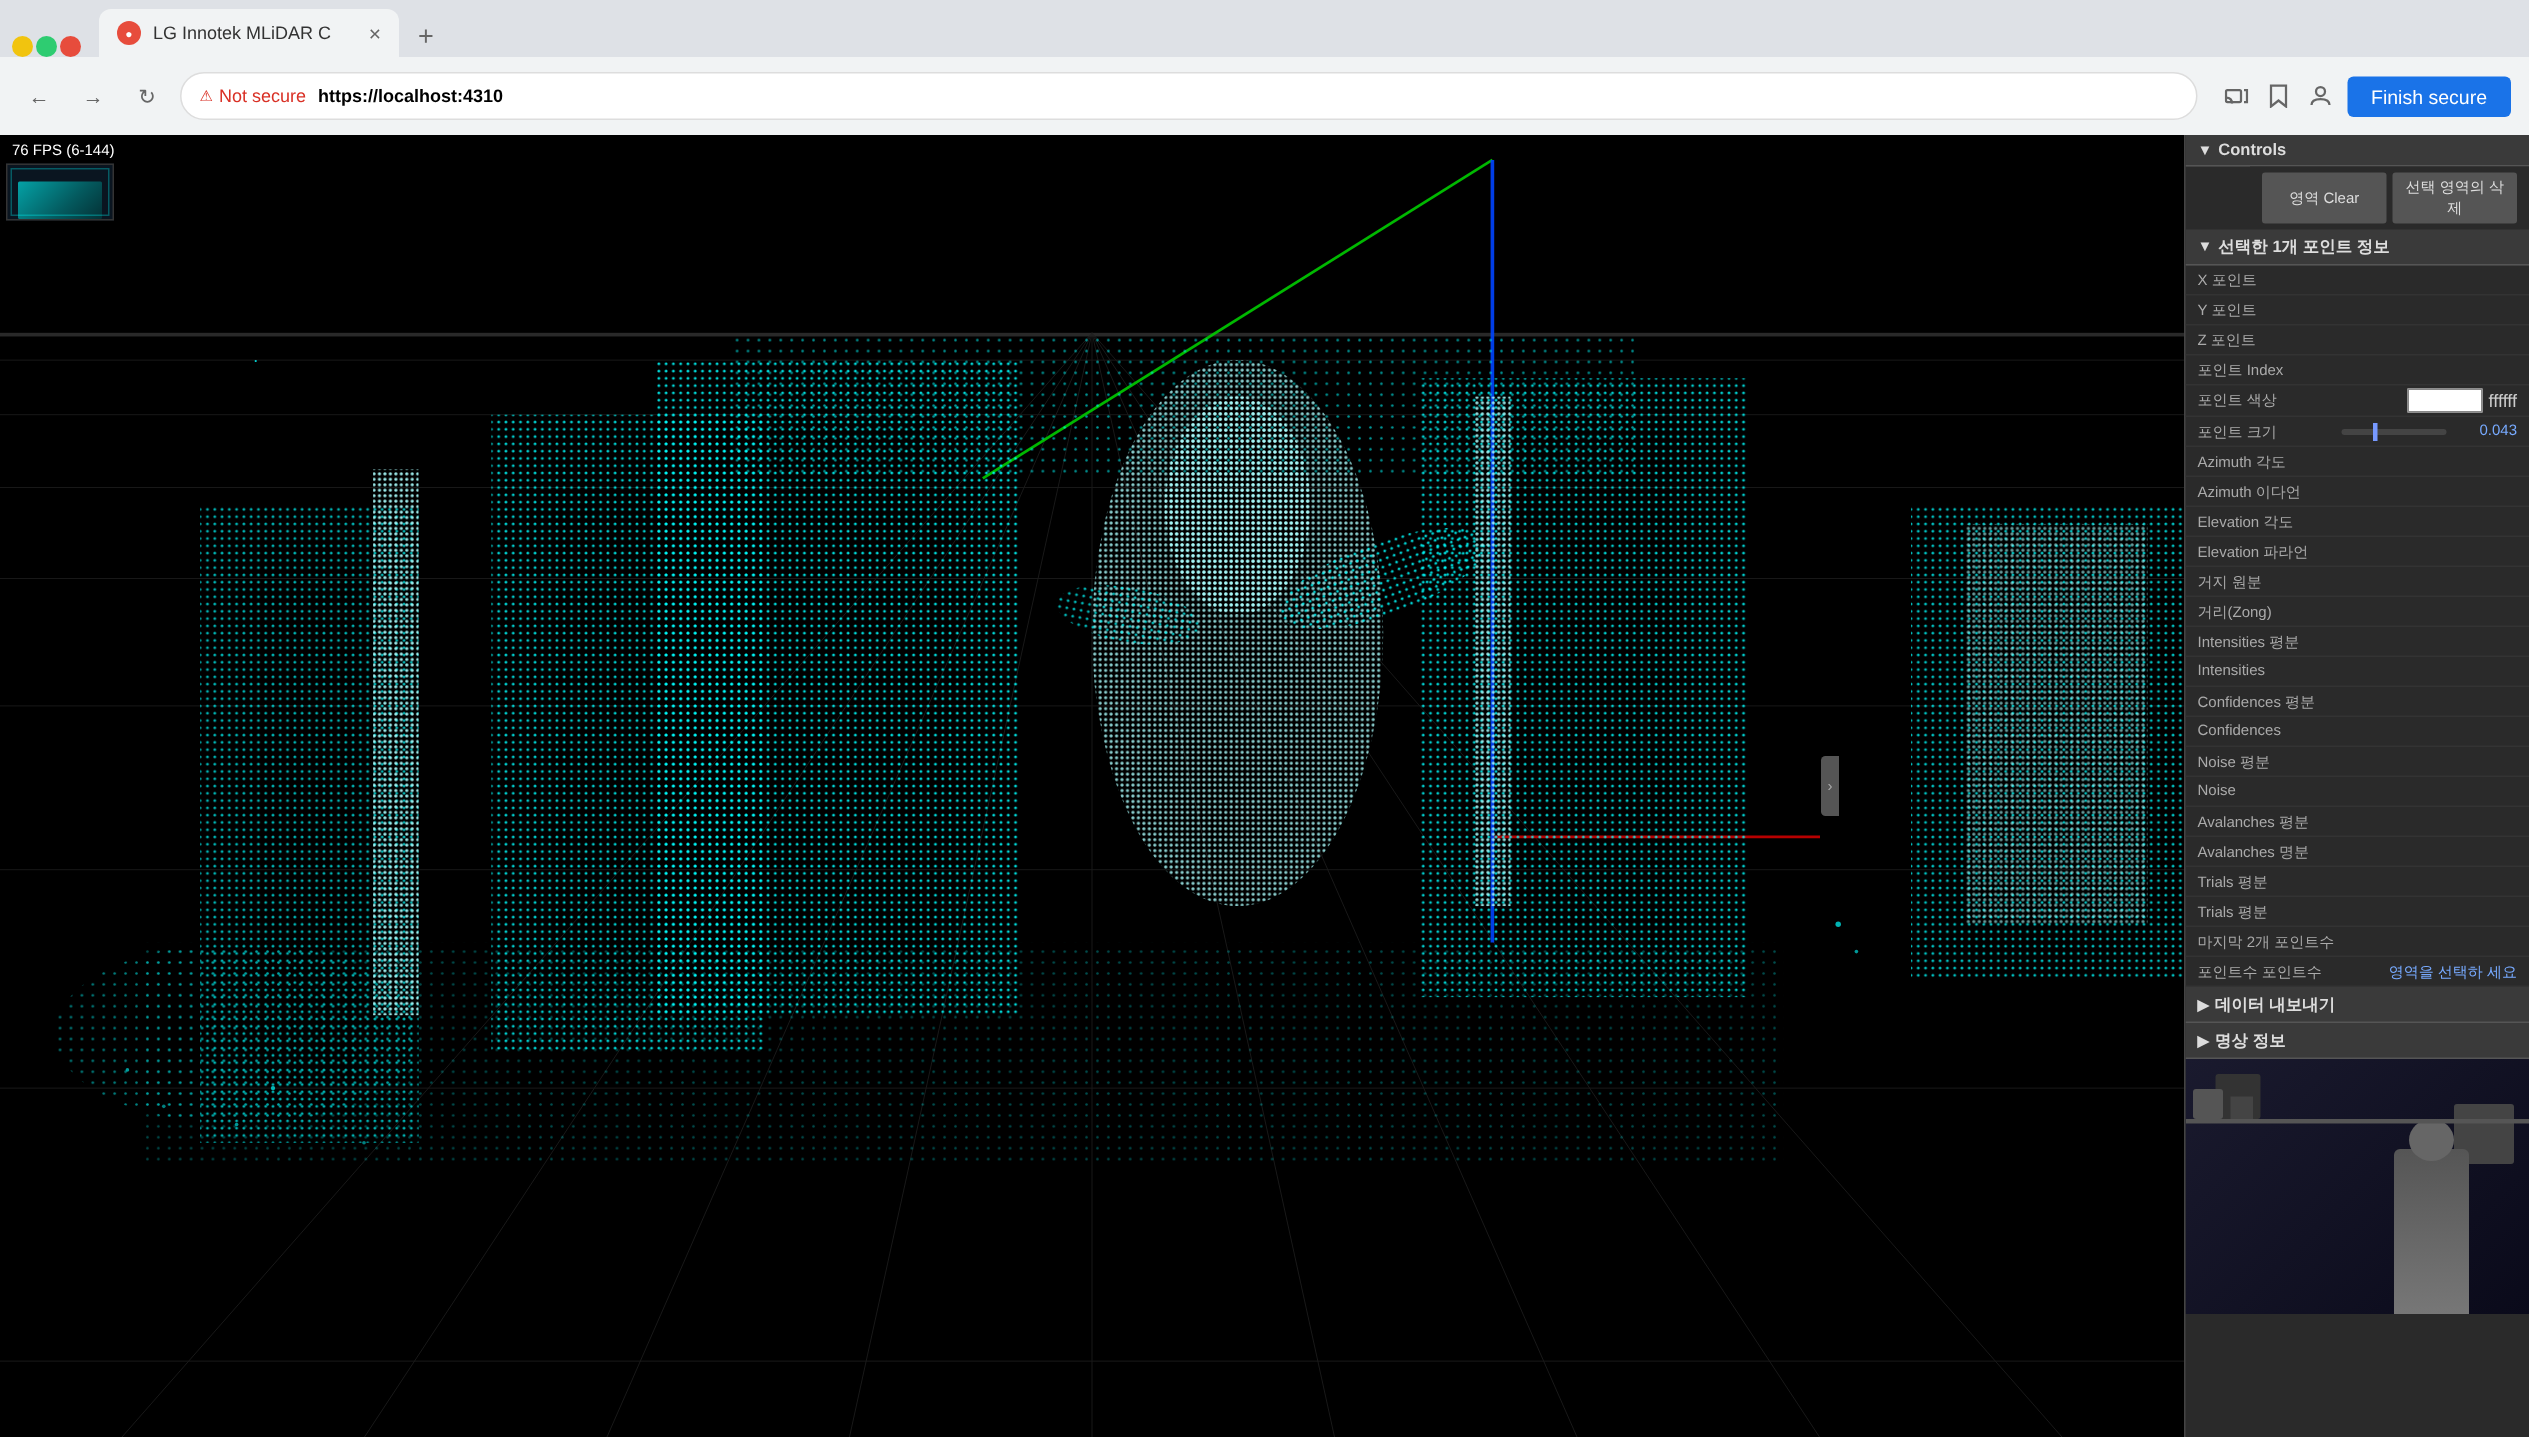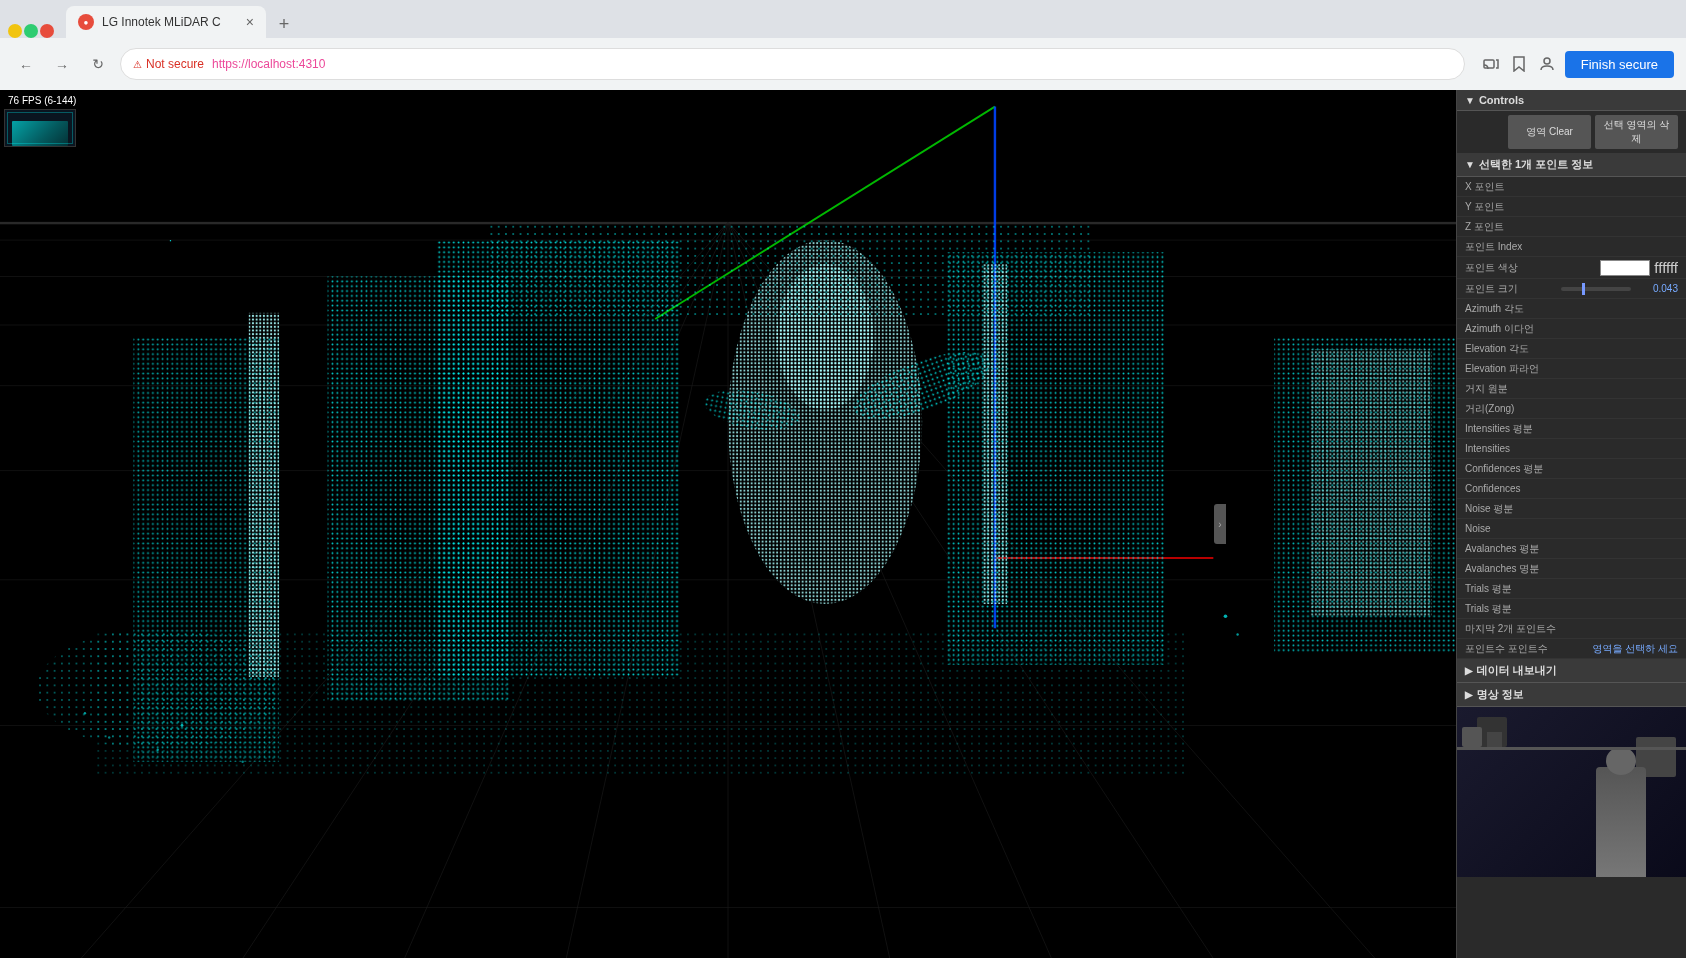--- a/index.html
+++ b/index.html
@@ -80,21 +80,21 @@
       display: flex;
       align-items: center;
       padding: 0 12px;
       gap: 8px;
       font-size: 12px;
     }
     .not-secure {
       color: #d93025;
       display: flex; align-items: center; gap: 4px;
     }
-    .url-text { color: #ec4899; }
+    .url-text { color: #000000; font-weight: bold; }
     .toolbar-right {
       display: flex;
       align-items: center;
       gap: 8px;
       margin-left: 8px;
     }
     .finish-update-btn {
       background: #1a73e8;
       color: white;
       border: none;
@@ -178,21 +178,21 @@
       color: #aaa;
       font-size: 10px;
     }
     .color-swatch {
       width: 50px; height: 16px;
       background: #fff;
       border: 1px solid #888;
       display: inline-block;
     }
     .color-value {
-      font-size: 15px;
+      font-size: 12px;
       color: #ccc;
       margin-left: 4px;
     }
     .size-slider-container {
       display: flex;
       align-items: center;
       gap: 18px;
     }
 
     .panel-highlight {

